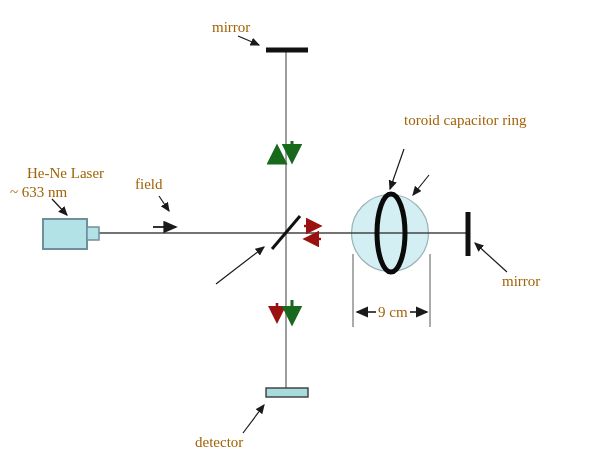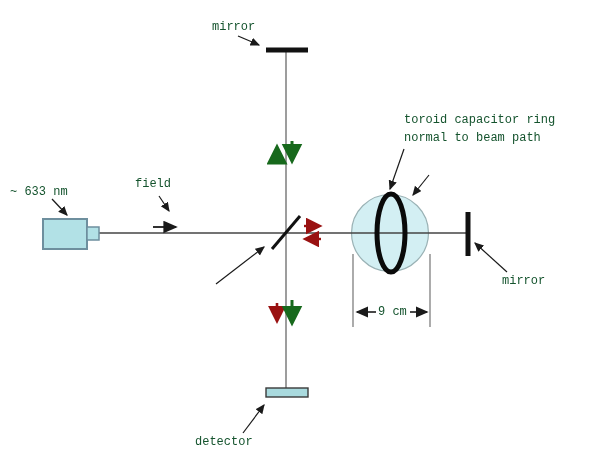--- a/index.html
+++ b/index.html
@@ -6,25 +6,24 @@
   #stage{
     position:relative;
     width:600px;height:472px;
     background:#ffffff;
     overflow:hidden;
     font-family:"Liberation Serif","DejaVu Serif",serif;
   }
   #diagram-svg{position:absolute;left:0;top:0;}
   .lbl{
     position:absolute;
-    color:#14532d;
-    font-size:12px;
+    color:#a16207;
+    font-size:15px;
     line-height:18px;
     white-space:nowrap;
-    font-family:Liberation Mono, monospace;
   }
 </style>
 </head>
 <body>
 
 <div id="stage">
 
   <svg id="diagram-svg" width="600" height="472" viewBox="0 0 600 472">
     <defs>
       <marker id="ah-black" markerWidth="9" markerHeight="8" refX="7" refY="3.5" orient="auto">
@@ -78,26 +77,26 @@
     <line x1="159" y1="196" x2="169" y2="211" stroke="#1a1a1a" stroke-width="1.2" marker-end="url(#ah-black)"></line>
     <line x1="216" y1="284" x2="264" y2="247" stroke="#1a1a1a" stroke-width="1.2" marker-end="url(#ah-black)"></line>
     <line x1="404" y1="149" x2="390" y2="189" stroke="#1a1a1a" stroke-width="1.2" marker-end="url(#ah-black)"></line>
     <line x1="429" y1="175" x2="413" y2="195" stroke="#1a1a1a" stroke-width="1.2" marker-end="url(#ah-black)"></line>
     <line x1="507" y1="272" x2="475" y2="243" stroke="#1a1a1a" stroke-width="1.2" marker-end="url(#ah-black)"></line>
     <line x1="243" y1="433" x2="264" y2="405" stroke="#1a1a1a" stroke-width="1.2" marker-end="url(#ah-black)"></line>
   </svg>
 
   <div class="lbl" style="left:212px;top:18px;">mirror</div>
 
+  <div class="lbl" style="left:27px;top:164px;">He-Ne Laser</div>
   <div class="lbl" style="left:10px;top:183px;">~ 633 nm</div>
 
   <div class="lbl" style="left:135px;top:175px;">field</div>
 
   <div class="lbl" style="left:404px;top:111px;">toroid capacitor ring</div>
-  <div class="lbl" style="left:404px;top:129px;">normal to beam path</div>
 
 
 
   <div class="lbl" style="left:502px;top:272px;">mirror</div>
 
   <div class="lbl" style="left:378px;top:303px;">9 cm</div>
 
   <div class="lbl" style="left:195px;top:433px;">detector</div>
 </div>
 

